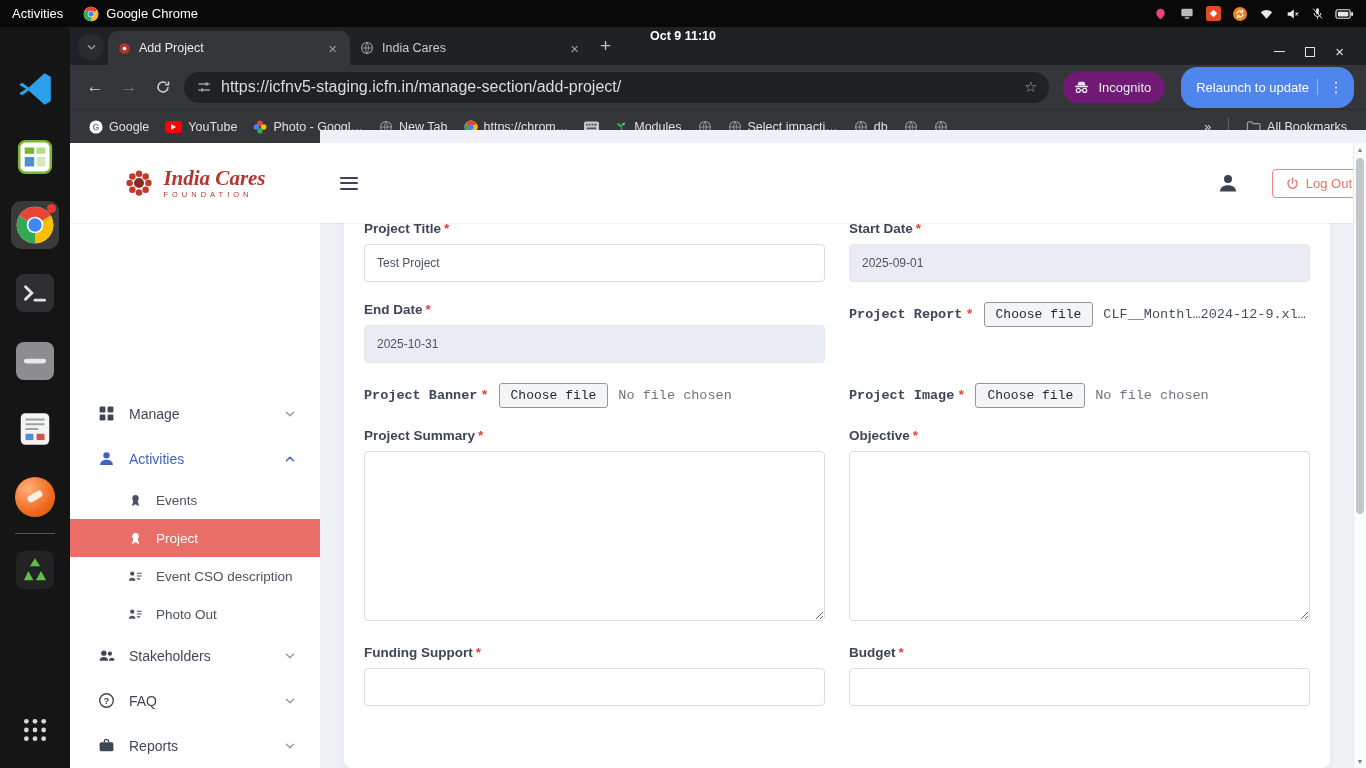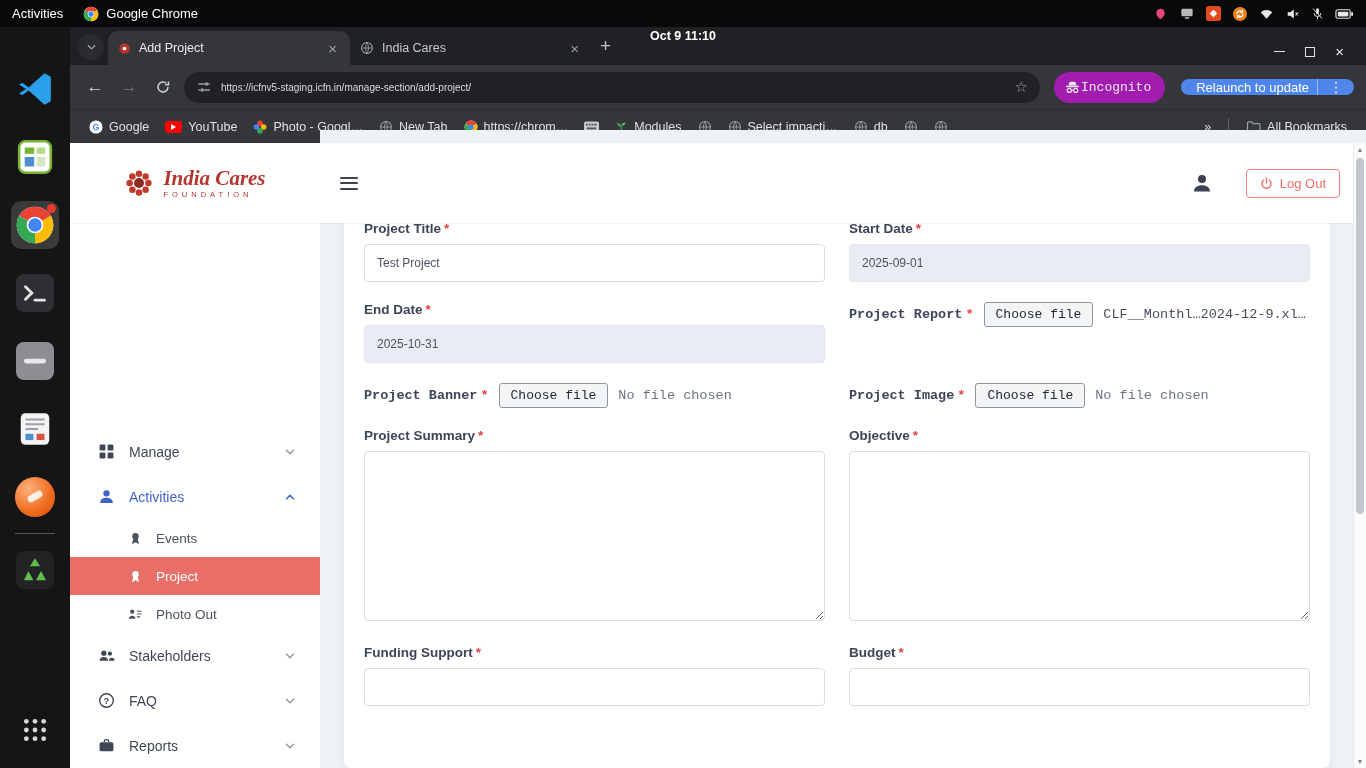--- a/index.html
+++ b/index.html
@@ -40,44 +40,44 @@
   .new-tab-btn { color:#bdc1c6; font-size:19px; padding:0 8px 8px; }
   .win-controls { margin-left:auto; display:flex; align-items:center; gap:20px; padding:0 14px 6px 0; color:#e0e2e6; }
   .wc-min { width:11px; height:1.5px; background:#e0e2e6; display:inline-block; }
   .wc-max { width:10px; height:10px; border:1.5px solid #e0e2e6; display:inline-block; }
   .wc-close { font-size:15px; line-height:1; }
 
   .toolbar { height:44px; flex:0 0 44px; background:#35363a; display:flex; align-items:center; padding:0 12px; gap:8px; }
   .nav-btn { width:26px; height:26px; display:flex; align-items:center; justify-content:center; color:#cdd1d6; font-size:17px; }
   .nav-btn.disabled { color:#70737a; }
   .omnibox { flex:1; height:31px; background:#202124; border-radius:16px; display:flex; align-items:center; padding:0 12px; gap:9px; min-width:0; }
-  .url-text { flex:1; color:#dadce0; font-size:10px; white-space:nowrap; overflow:hidden; }
+  .url-text { flex:1; color:#dadce0; font-size:16px; white-space:nowrap; overflow:hidden; }
   .star { color:#9aa0a6; font-size:15px; }
-  .incognito-chip { display:flex; align-items:center; height:31px; border-radius:16px; background:#a21caf; color:#e8eaed; font-size:13px; padding:0 14px 0 10px; margin-left:6px; white-space:nowrap;font-family:Liberation Mono, monospace; }
-  .relaunch-btn { display:flex; align-items:center; gap:8px; height:16px; border-radius:16px; background:#4e86ec; color:#fff; font-size:13px; padding:0 8px 0 15px; margin-left:8px; white-space:nowrap; }
+  .incognito-chip { display:flex; align-items:center; gap:8px; height:31px; border-radius:16px; background:#701a75; color:#e8eaed; font-size:13px; padding:0 14px 0 10px; margin-left:6px; white-space:nowrap; }
+  .relaunch-btn { display:flex; align-items:center; gap:8px; height:41px; border-radius:16px; background:#4e86ec; color:#fff; font-size:13px; padding:0 8px 0 15px; margin-left:8px; white-space:nowrap; }
   .relaunch-div { width:1px; height:16px; background:rgba(255,255,255,.45); }
   .relaunch-dots { font-size:14px; padding:0 3px; }
 
   .bookmarksbar { height:34px; flex:0 0 34px; background:#35363a; border-top:1px solid #2b2c2f; display:flex; align-items:center; padding:0 12px; gap:2px; font-size:12.5px; color:#dde0e4; }
   .bm { display:flex; align-items:center; gap:6px; padding:4px 7px; border-radius:6px; white-space:nowrap; }
   .bm-spacer { flex:1; }
   .bm-sep { width:1px; height:18px; background:#5f6368; margin:0 8px; }
   .yt-ic { width:17px; height:12px; background:#f00; border-radius:3px; display:flex; align-items:center; justify-content:center; }
   .yt-ic::after { content:""; border-left:5px solid #fff; border-top:3px solid transparent; border-bottom:3px solid transparent; }
 
   
   .page { flex:1; min-height:0; background:#fff; position:relative; display:flex; flex-direction:column; }
   .app-header { height:80px; flex:0 0 80px; background:#fff; display:flex; align-items:center; box-shadow:0 1px 0 rgba(40,50,70,.06); z-index:2; }
   .brand { width:250px; flex:0 0 250px; display:flex; align-items:center; justify-content:center; gap:9px; }
   .brand-text { display:flex; flex-direction:column; line-height:1.05; }
   .brand-title { font-family:"Liberation Serif", serif; font-style:italic; font-weight:700; font-size:21px; color:#b5342e; }
   .brand-sub { font-size:7.5px; letter-spacing:4px; color:#b5342e; margin-top:2px; }
   .burger { margin-left:14px; display:flex; flex-direction:column; gap:3.5px; padding:6px; }
   .burger div { width:18px; height:2px; background:#3b4253; border-radius:1px; }
-  .header-right { margin-left:auto; display:flex; align-items:center; gap:32px; padding-right:26px; }
+  .header-right { margin-left:auto; display:flex; align-items:center; gap:32px; }
   .logout-btn { display:flex; align-items:center; gap:7px; border:1px solid #f0837d; color:#ee6f68; background:#fff; border-radius:4px; padding:6px 13px; font-size:13px; }
 
   .app-body { flex:1; display:flex; min-height:0;align-items:flex-end; }
   .sidebar { width:250px; flex:0 0 250px; background:#fff; padding-top:4px; overflow:hidden; }
   .side-item { height:45px; display:flex; align-items:center; gap:14px; padding:0 24px 0 28px; color:#3f4757; font-size:14px; cursor:pointer; }
   .side-item .lbl { flex:1; }
   .side-item .chev { color:#949aa5; }
   .side-item.blue, .side-item.blue .chev { color:#3f63c9; }
   .chev.up { transform:rotate(180deg); }
   .sub-item { height:38px; display:flex; align-items:center; gap:13px; padding:0 24px 0 58px; color:#4b5260; font-size:13.5px; cursor:pointer; }
@@ -506,20 +506,28 @@
                   <path d="M5.6 8.3 4.2 14l3.8-1.9L11.8 14l-1.4-5.7z"></path>
                 </svg>
               <span class="lbl">Project</span>
             </div>
             <div class="sub-item">
               <svg width="15" height="15" viewBox="0 0 16 16">
                   <circle cx="4.5" cy="5" r="2.3" fill="currentColor"></circle>
                   <path d="M1 12.5c0-2.2 1.6-3.3 3.5-3.3s3.5 1.1 3.5 3.3z" fill="currentColor"></path>
                   <path d="M9.5 4.5h5M9.5 7.5h5M9.5 10.5h3.5" stroke="currentColor" stroke-width="1.2" fill="none"></path>
                 </svg>
+              <span class="lbl">Event CSO description</span>
+            </div>
+            <div class="sub-item">
+              <svg width="15" height="15" viewBox="0 0 16 16">
+                  <circle cx="4.5" cy="5" r="2.3" fill="currentColor"></circle>
+                  <path d="M1 12.5c0-2.2 1.6-3.3 3.5-3.3s3.5 1.1 3.5 3.3z" fill="currentColor"></path>
+                  <path d="M9.5 4.5h5M9.5 7.5h5M9.5 10.5h3.5" stroke="currentColor" stroke-width="1.2" fill="none"></path>
+                </svg>
               <span class="lbl">Photo Out</span>
             </div>
             <div class="side-item">
               <svg width="17" height="17" viewBox="0 0 16 16" fill="currentColor">
                   <circle cx="5.5" cy="5.8" r="2.5"></circle>
                   <circle cx="11.2" cy="6.3" r="2"></circle>
                   <path d="M1.5 13c0-2.3 1.8-3.5 4-3.5s4 1.2 4 3.5z"></path>
                   <path d="M10.2 13c.2-1.9 1.3-2.9 3-2.9 1.4 0 2.3.9 2.3 2.9z"></path>
                 </svg>
               <span class="lbl">Stakeholders</span>

